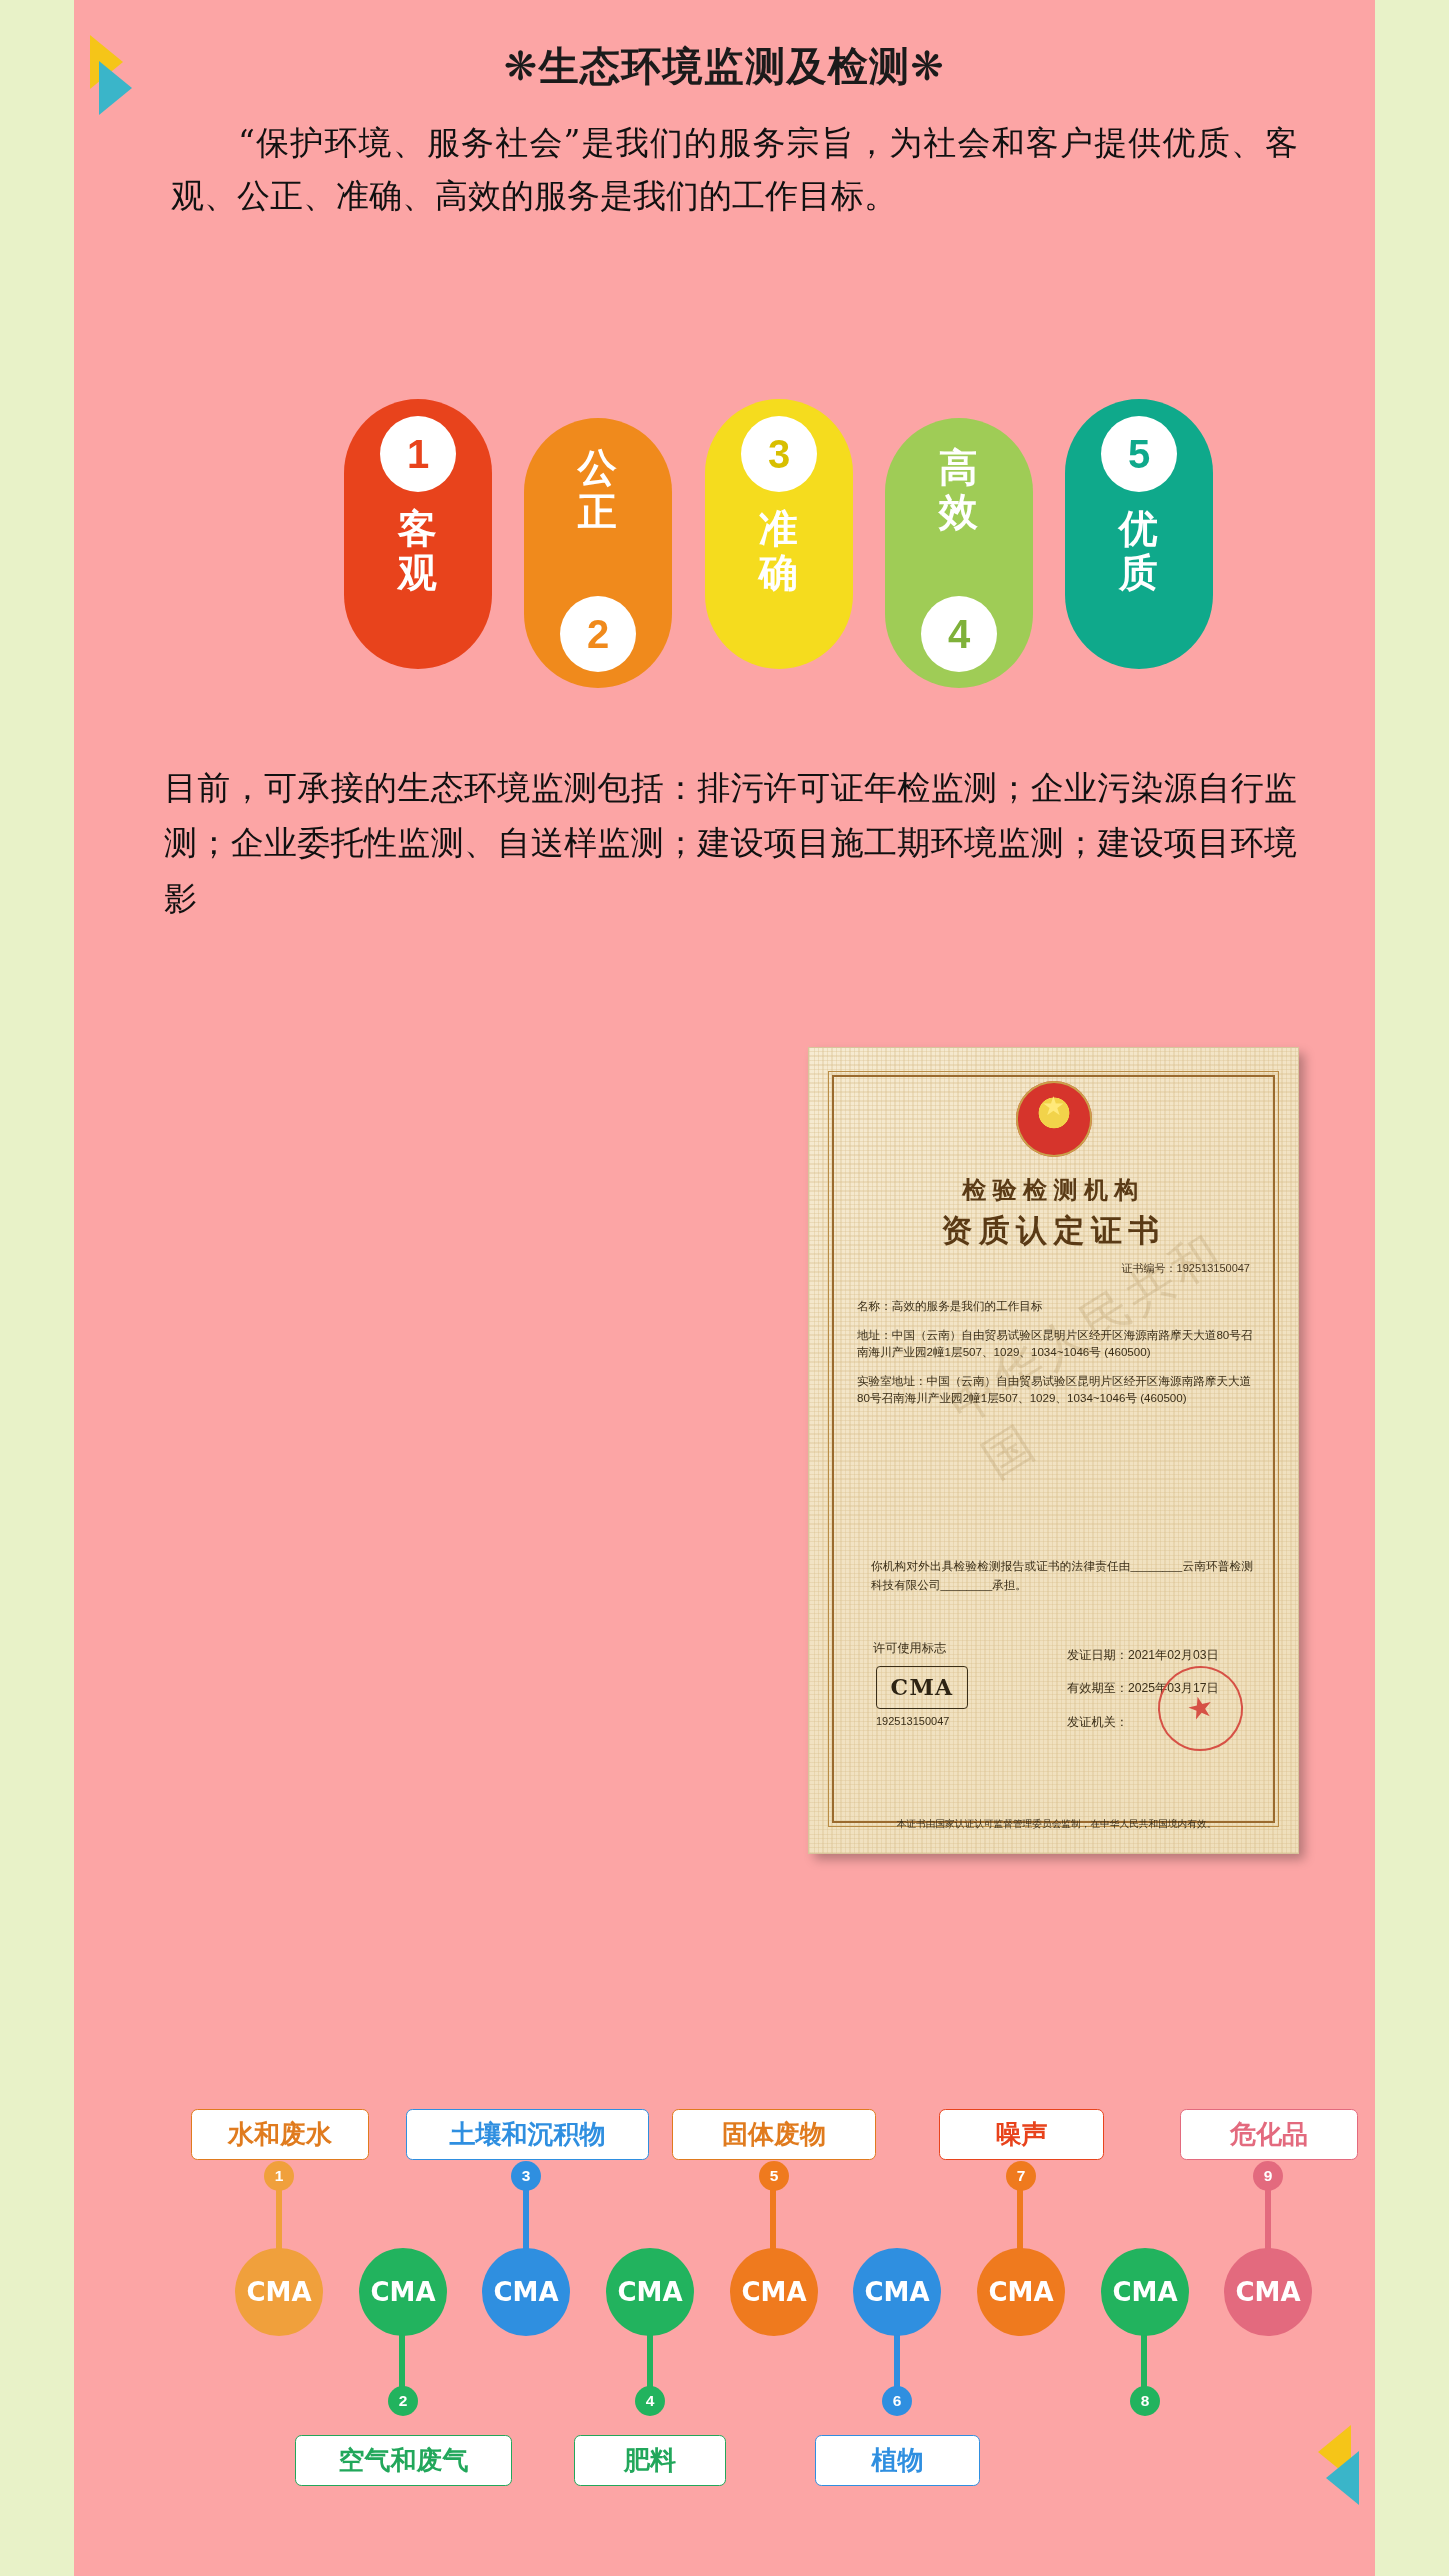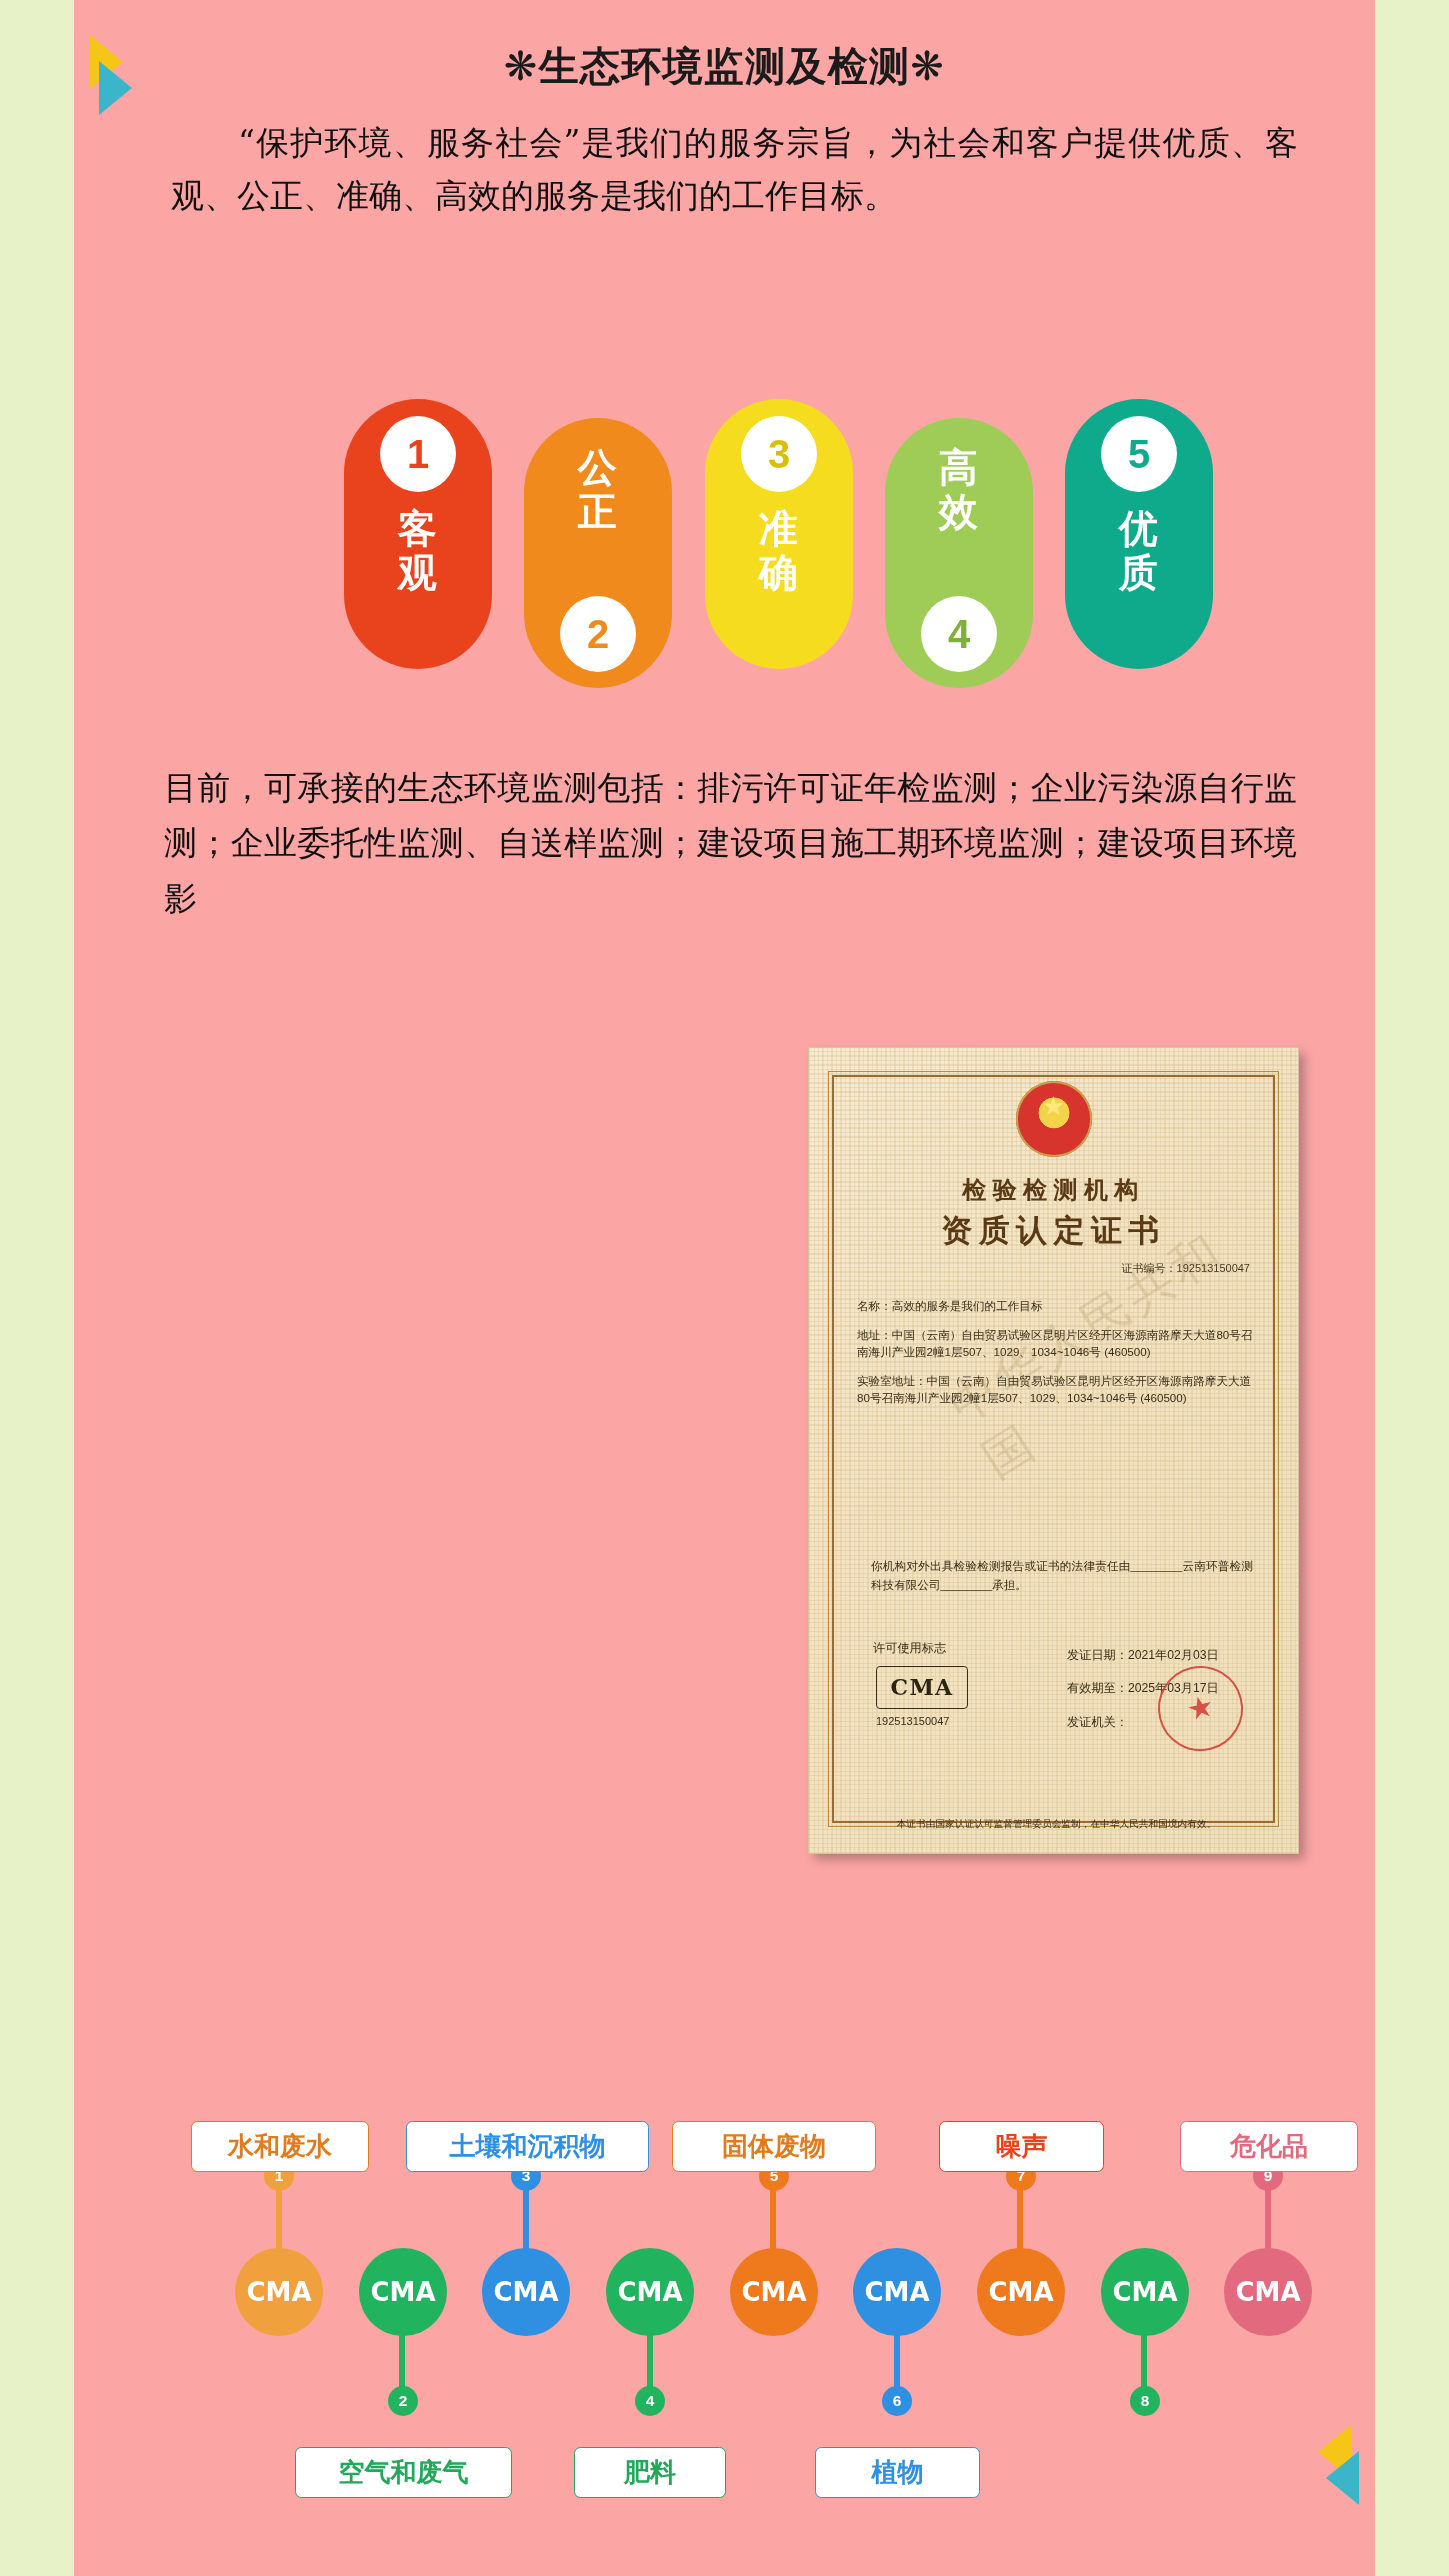--- a/index.html
+++ b/index.html
@@ -208,21 +208,20 @@
   }
   .tag{
     position:absolute;
     border:1.9px solid #888;border-radius:6.4px;background:#fff;
     font-family:"DejaVu Sans","Liberation Sans",sans-serif;
     font-weight:bold;font-size:26px;
     padding:9px 14px;
     white-space:nowrap;
     text-align:center;
     line-height:1.18;
-    margin-top:12px;
   }
   .node{
     position:absolute;width:88px;height:88px;border-radius:50%;
     color:#fff;font-weight:bold;font-size:26px;
     display:flex;align-items:center;justify-content:center;
     font-family:"DejaVu Sans","Liberation Sans",sans-serif;
   }
   .stem{position:absolute;width:5.8px;}
   .badge{
     position:absolute;width:30px;height:30px;border-radius:50%;

